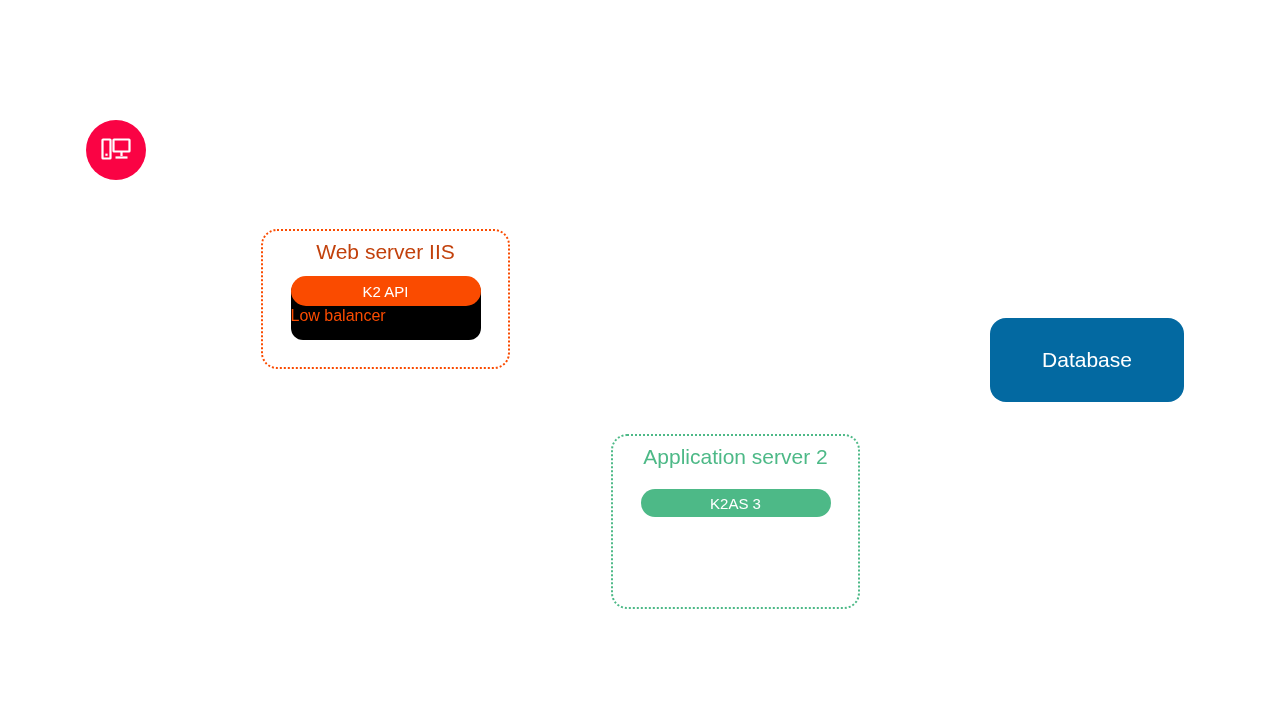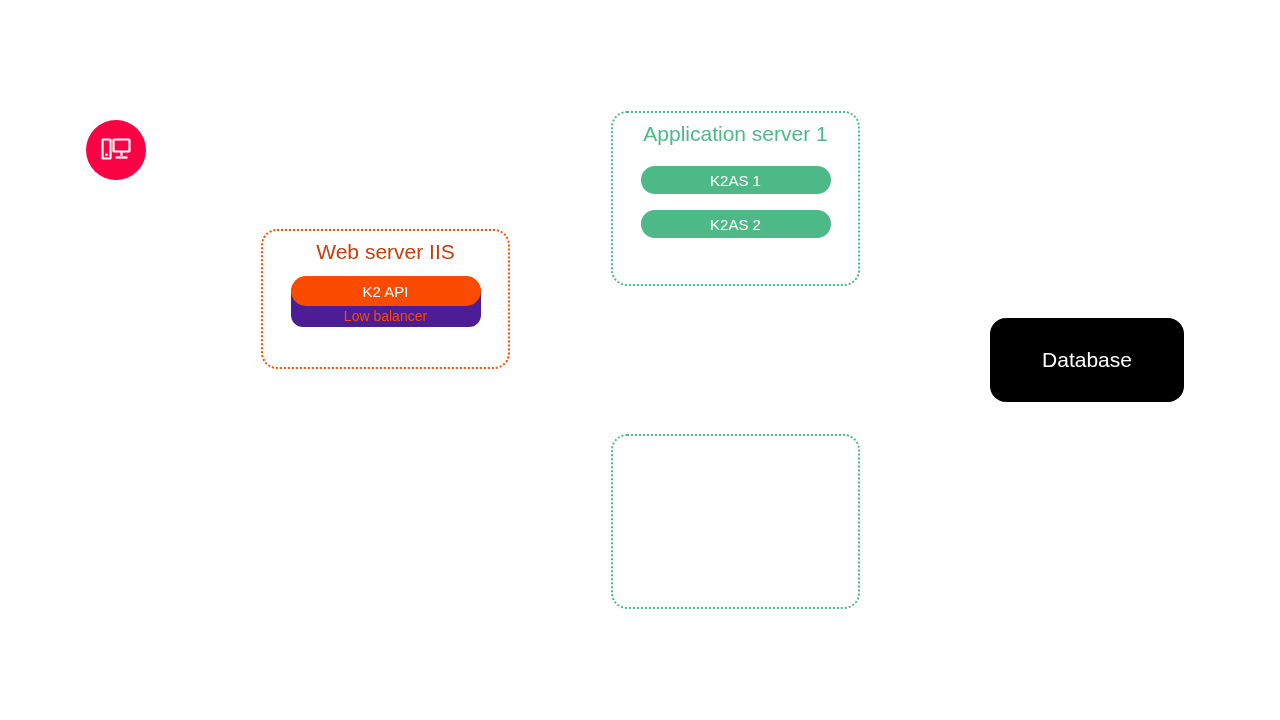--- a/index.html
+++ b/index.html
@@ -78,30 +78,29 @@
   }
   .box-app .group-title { color: #4db987; }
   .box-app1 { left: 611px; top: 111px; }
   .box-app2 { left: 611px; top: 434px; }
 
   
   .lb-stack {
     position: relative;
     width: 190px;
     margin-top: 16px;
-    background: #4c1d95;
+    background: #000000;
     border-radius: 12px;
     padding-top: 26px;
-    padding-bottom: 1px;
+    padding-bottom: 14px;
     box-sizing: border-box;
   }
   .lb-label {
-    text-align: center;
     color: #fa4b00;
-    font-size: 14px;
+    font-size: 16px;
     line-height: 20px;
     white-space: nowrap;
   }
   .pill-api {
     position: absolute;
     left: 0;
     top: -4px;
     width: 190px;
     height: 30px;
     border-radius: 15px;
@@ -131,21 +130,21 @@
   .pill-as.first { margin-top: 20px; }
 
   
   .db-node {
     position: absolute;
     left: 990px;
     top: 318px;
     width: 194px;
     height: 84px;
     border-radius: 16px;
-    background: #000000;
+    background: #0369a1;
     color: #ffffff;
     font-size: 21px;
     display: flex;
     align-items: center;
     justify-content: center;
     white-space: nowrap;
   }
 </style>
 </head>
 <body>
@@ -165,24 +164,21 @@
   </div>
 
   <div class="group-box box-web">
     <div class="group-title">Web server IIS</div>
     <div class="lb-stack">
       <div class="pill-api">K2 API</div>
       <div class="lb-label">Low balancer</div>
     </div>
   </div>
 
-  <div class="group-box box-app box-app1">
-    <div class="group-title">Application server 1</div>
-    <div class="pill-as first">K2AS 1</div>
-    <div class="pill-as">K2AS 2</div>
-  </div>
 
   <div class="group-box box-app box-app2">
+    <div class="group-title">Application server 2</div>
+    <div class="pill-as first">K2AS 3</div>
   </div>
 
   <div class="db-node">Database</div>
 
 </div>
 
 </body></html>

